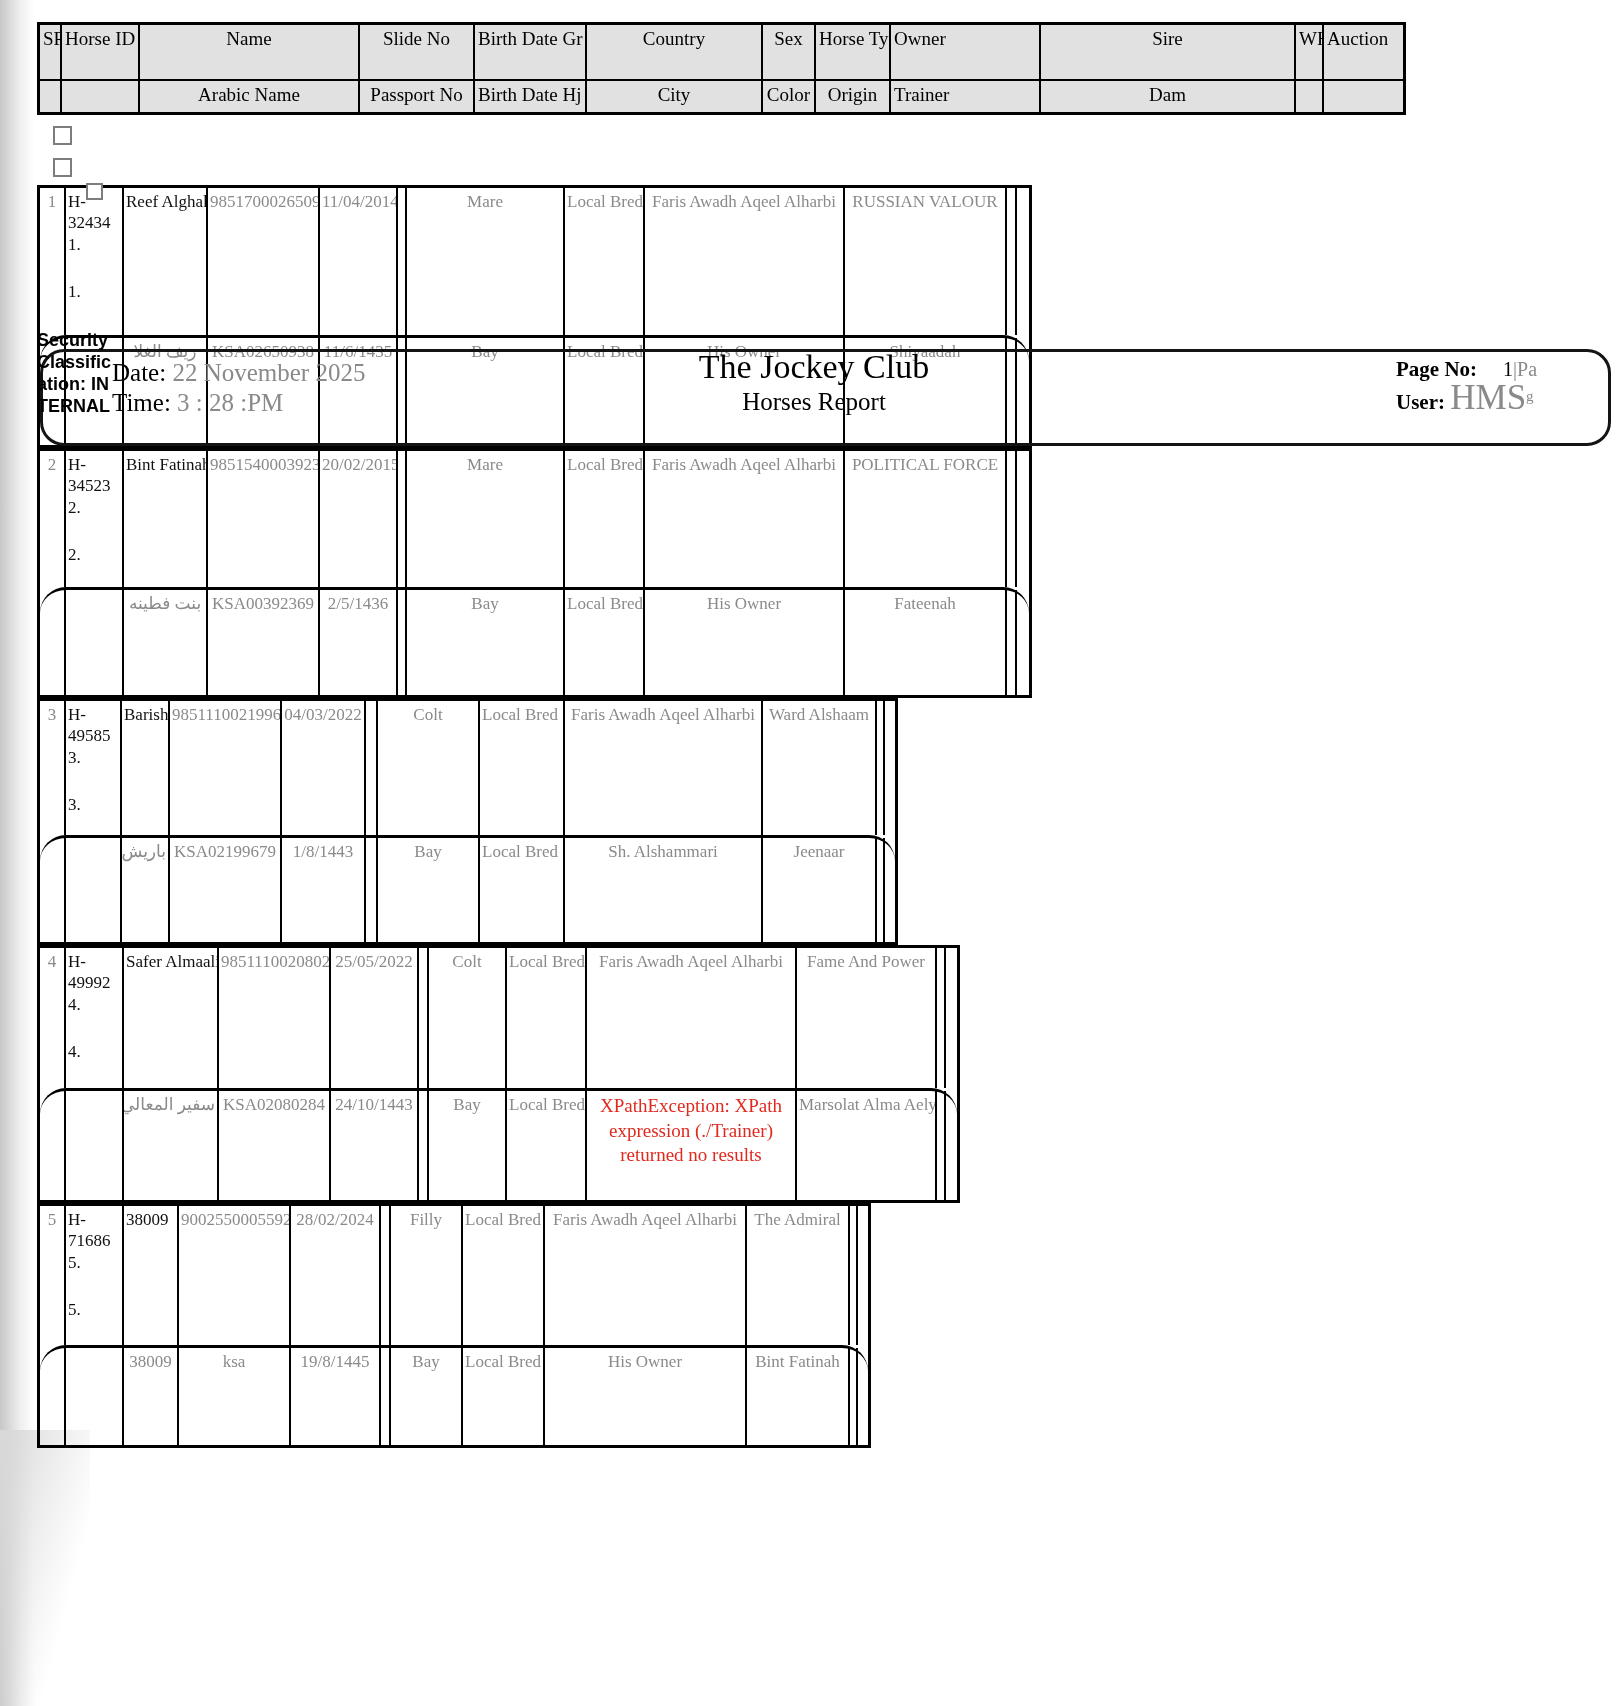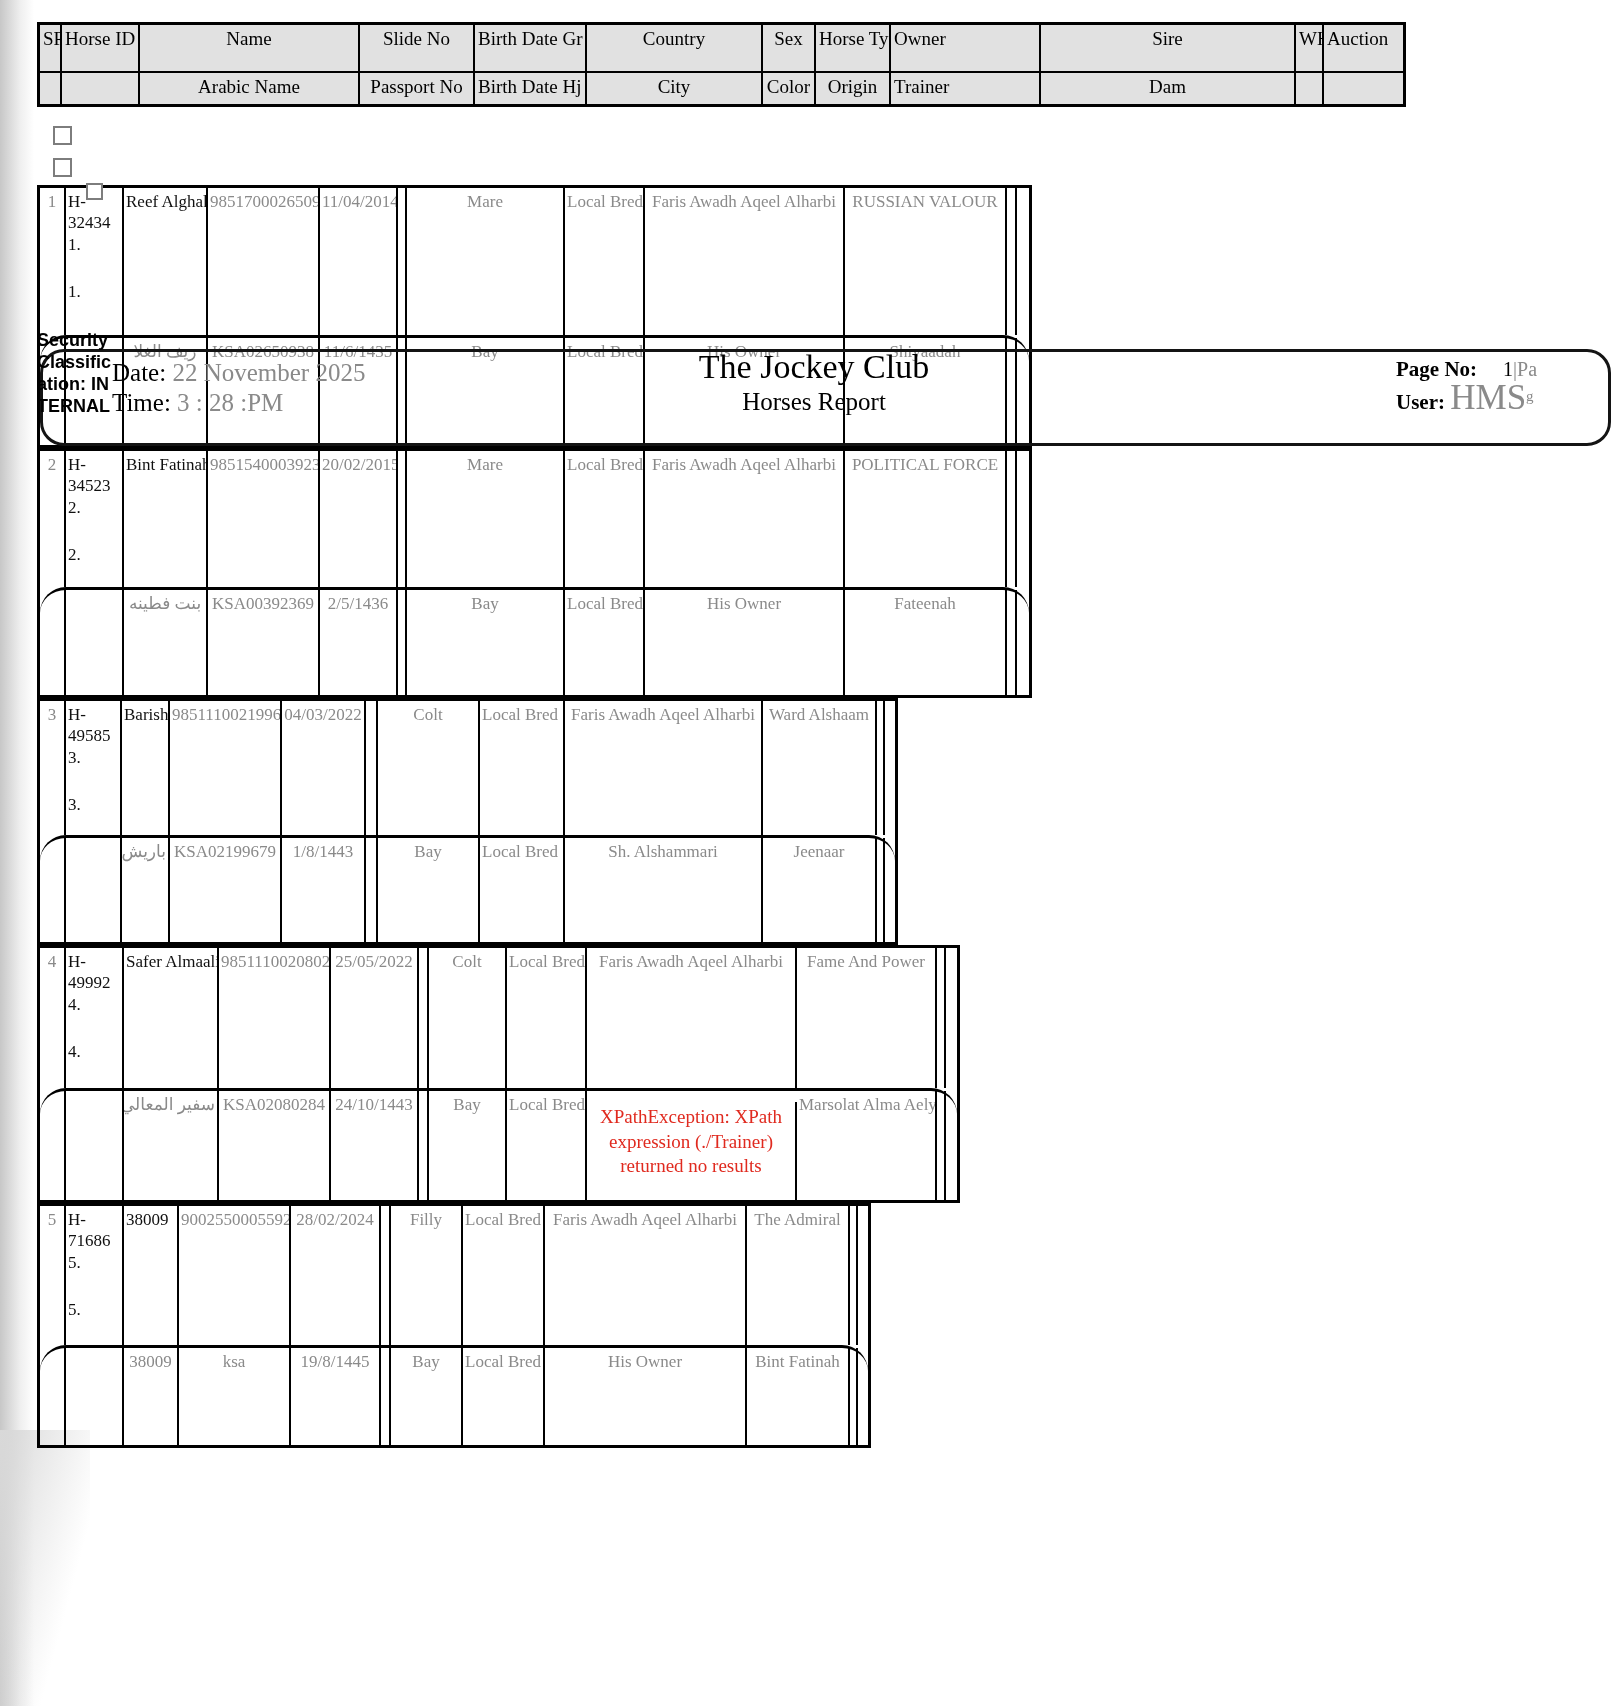--- a/index.html
+++ b/index.html
@@ -7,21 +7,21 @@
   #stage{position:relative;width:1624px;height:1706px;background:#fff;}
   
   #edge{position:absolute;left:0;top:0;width:34px;height:1706px;
         background:linear-gradient(to right,#c7c7c7,#efefef 60%,#ffffff);z-index:0;}
   #edge2{position:absolute;left:0;top:1430px;width:90px;height:276px;
         background:linear-gradient(105deg,#d9d9d9,rgba(255,255,255,0) 70%);z-index:0;}
 
   
   #hdr{position:absolute;left:37px;top:22px;border:3px solid #000;background:var(--header-bg);z-index:2;}
   .hrow{display:grid;grid-template-columns:22px 78px 220px 115px 112px 176px 53px 75px 150px 255px 28px 79px;}
-  .hrow.h1{height:46px;}
+  .hrow.h1{height:54px;}
   .hrow.h2{height:31px;border-top:2px solid #000;}
   .h{border-right:2px solid #000;font-size:19px;line-height:1.15;color:#000;padding:3px 3px 0 3px;
      overflow:hidden;white-space:nowrap;}
   .h:last-child{border-right:none;}
   .ctr{text-align:center}.rt{text-align:center}.lt{text-align:left}
 
   
   .cb{position:absolute;width:15px;height:15px;border:2px solid #7d7d7d;background:#fff;z-index:2;}
   #cb1{left:53px;top:126px;} #cb2{left:53px;top:158px;} #cb3{left:86px;top:183px;width:13px;height:13px;}
 
@@ -30,21 +30,21 @@
   .rb .sub{display:grid;grid-template-columns:var(--cols);}
   .rb .a{height:var(--ha);}
   .rb .b{height:var(--hb);border-top:3px solid #000;border-radius:26px;}
   .c{border-right:2px solid #000;padding:3px 2px 0 2px;font-size:17px;line-height:1.25;
      color:var(--muted);overflow:hidden;}
   .c:last-child{border-right:none;}
   .black{color:#101010;}
   .nw{white-space:nowrap;}
   .rtl{direction:rtl;}
   .mk2{margin-top:26px;}
-  .err{color:var(--error);text-align:center;font-size:19px;line-height:1.3;white-space:normal;margin-top:11px;}
+  .err{color:var(--error);text-align:center;font-size:19px;line-height:1.3;white-space:normal;}
 
   .r1{left:37px;top:185px;--cols:26px 58px 84px 112px 78px 9px 158px 80px 200px 162px 10px 12px;--ha:147px;--hb:107px;}
   .r2{left:37px;top:448px;--cols:26px 58px 84px 112px 78px 9px 158px 80px 200px 162px 10px 12px;--ha:136px;--hb:105px;}
   .r3{left:37px;top:698px;--cols:26px 56px 48px 112px 84px 12px 102px 85px 198px 114px 8px 10px;--ha:134px;--hb:104px;}
   .r4{left:37px;top:945px;--cols:26px 58px 95px 112px 88px 10px 78px 80px 210px 140px 9px 11px;--ha:140px;--hb:109px;}
   .r5{left:37px;top:1203px;--cols:26px 58px 55px 112px 90px 10px 72px 82px 202px 103px 8px 10px;--ha:139px;--hb:97px;}
 
   
   #band{position:absolute;left:40px;top:349px;width:1565px;height:91px;border:3px solid #141414;
         border-radius:24px;background:transparent;z-index:4;}

